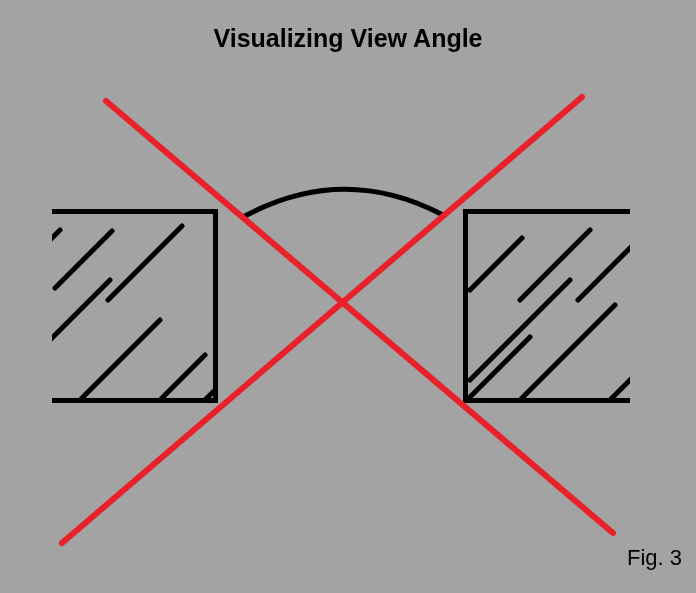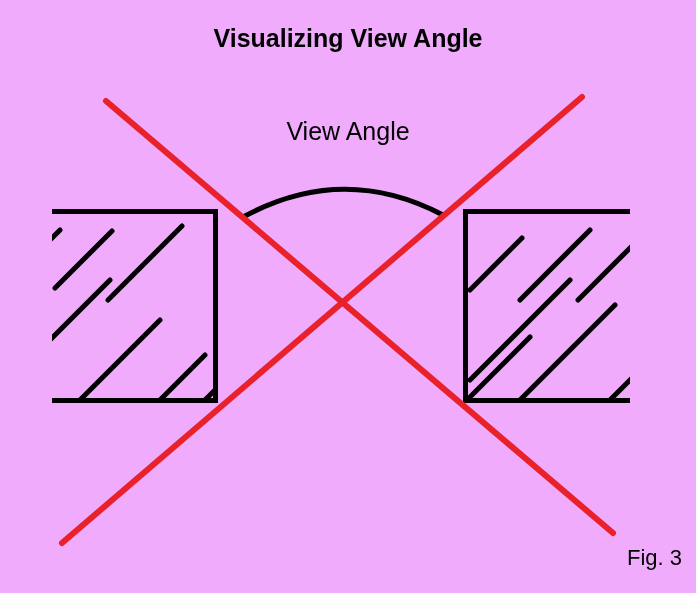--- a/index.html
+++ b/index.html
@@ -7,21 +7,21 @@
     padding: 0;
     background: #ffffff;
   }
   body {
     font-family: "Liberation Sans", sans-serif;
   }
   #figure-root {
     position: relative;
     width: 696px;
     height: 593px;
-    background: #f0abfc;
+    background: #a3a3a3;
     overflow: hidden;
   }
   #figure-canvas {
     position: absolute;
     top: 0;
     left: 0;
     width: 696px;
     height: 593px;
   }
   .fig-text {
@@ -110,18 +110,17 @@
 
     <g stroke="#e8212a" stroke-width="6" stroke-linecap="round">
       <line x1="106" y1="101" x2="613" y2="533"></line>
       <line x1="62" y1="543" x2="582" y2="97"></line>
     </g>
 
   </svg>
 
   <div class="fig-text" id="title-text">Visualizing View Angle</div>
 
-  <div class="fig-text" id="view-angle-label">View Angle</div>
 
 
   <div class="fig-text" id="figure-number">Fig. 3</div>
 
 </div>
 
 </body></html>

